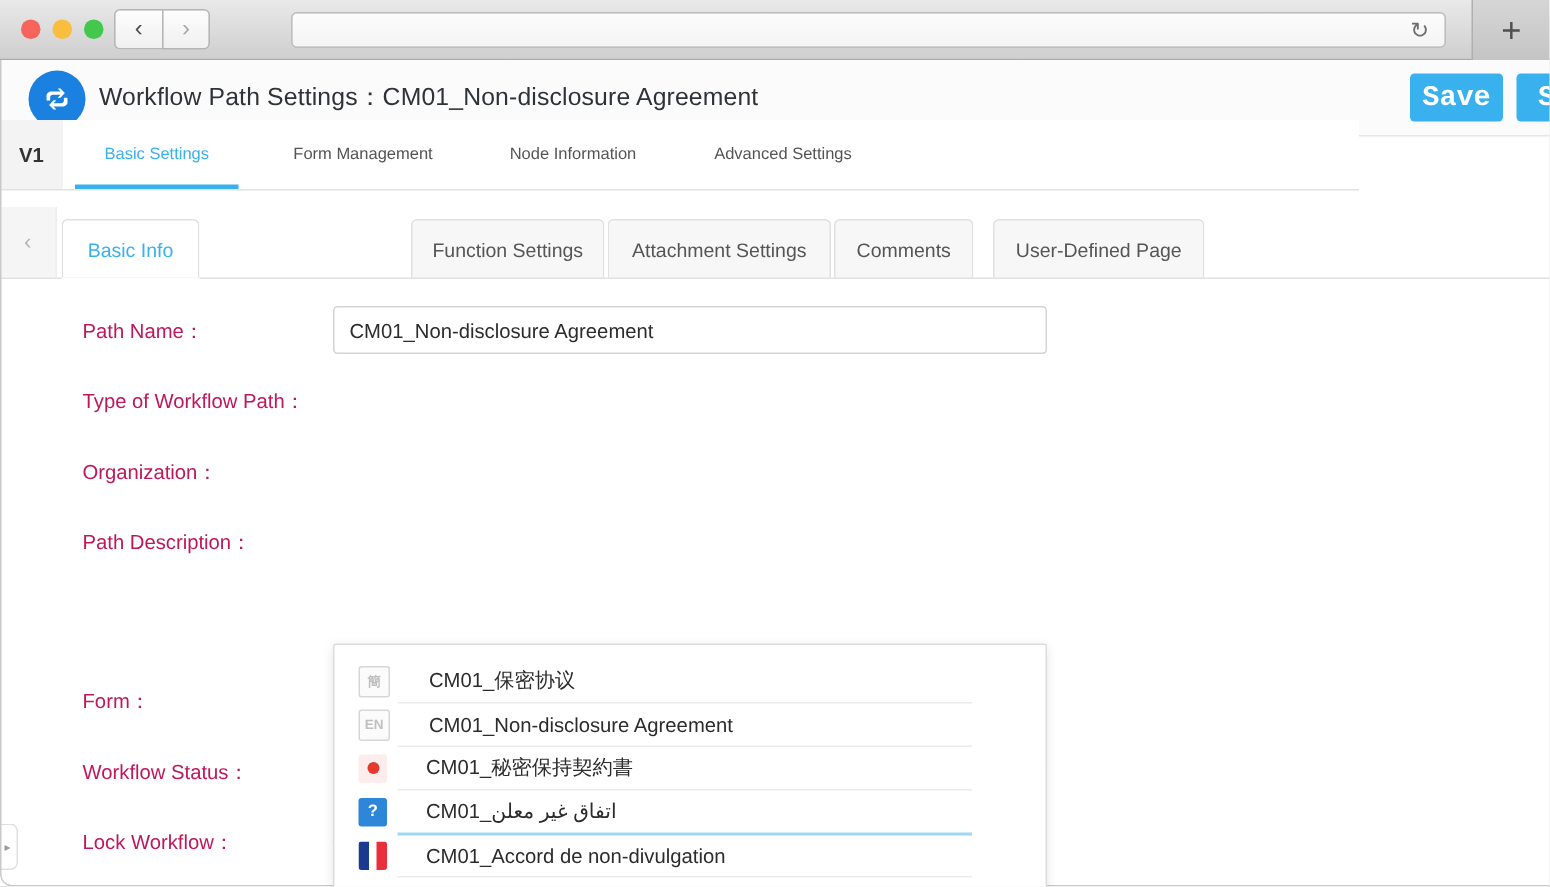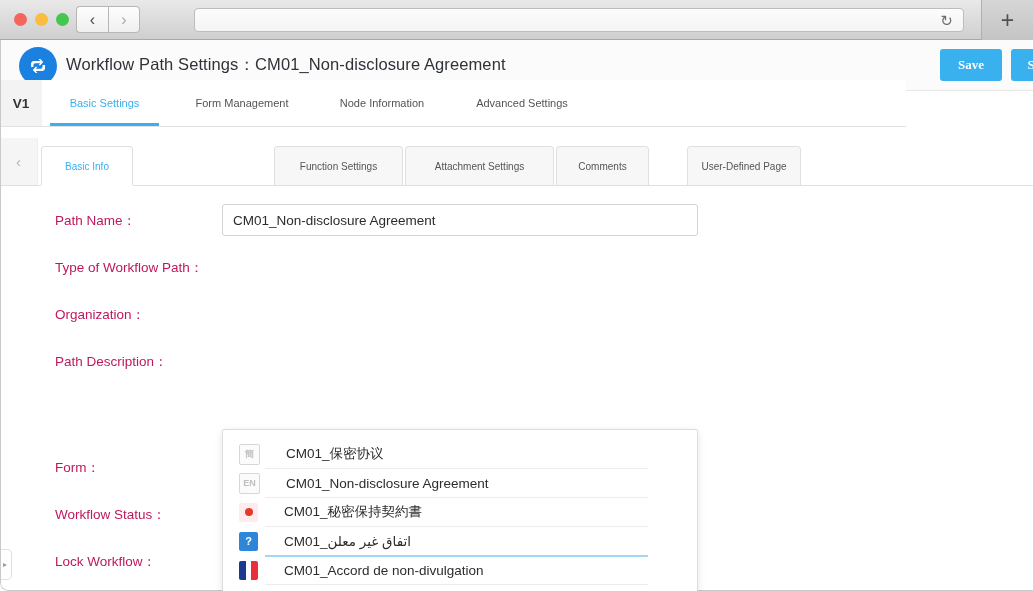--- a/index.html
+++ b/index.html
@@ -62,21 +62,21 @@
     background:#1a81e0;display:flex;align-items:center;justify-content:center;
   }
   .logo svg{width:22px;height:22px;display:block;}
   .apptitle{
     position:absolute;left:66px;top:14px;
     font-size:16.5px;color:#2f3338;letter-spacing:.1px;white-space:nowrap;
   }
   .hdrbtns{position:absolute;right:0;top:9px;display:flex;gap:9px;padding-right:0px;}
   .hdrbtn{
     height:32px;background:#39b1ef;color:#fff;border:none;border-radius:3px;
-    font-size:13px;font-family:Liberation Serif, serif;font-weight:bold;
+    font-size:19px;font-family:Liberation Mono, monospace;font-weight:bold;
     display:flex;align-items:center;justify-content:center;cursor:pointer;
   }
   .hdrbtn.save{width:62px;}
   .hdrbtn.second{width:40px;margin-right:-18px;}
   
   .toptabs{
     position:absolute;left:0;top:80px;width:906px;height:47px;
     background:#fff;border-bottom:1px solid #e2e2e2;box-sizing:border-box;
   }
   .vbadge{
@@ -96,21 +96,21 @@
   .innertabs{position:absolute;left:0;top:138px;width:1033px;height:48px;background:#fff;}
   .tabscrollL{
     position:absolute;left:0;top:0;width:38px;height:47px;background:#f5f5f5;
     display:flex;align-items:center;justify-content:center;color:#b4b4b4;font-size:15px;
     border-right:1px solid #eee;box-sizing:border-box;
   }
   .itab{
     position:absolute;top:8px;height:39px;background:#f7f7f7;border:1px solid #e0e0e0;
     border-bottom:none;border-radius:4px 4px 0 0;
     display:flex;align-items:center;justify-content:center;
-    font-size:10px;color:#555;cursor:pointer;white-space:nowrap;box-sizing:border-box;
+    font-size:13px;color:#555;cursor:pointer;white-space:nowrap;box-sizing:border-box;
   }
   .itab.active{background:#fff;color:#39b1ef;border-color:#e0e0e0;height:40px;}
   .innerline{position:absolute;left:0;top:185px;width:1033px;height:1px;background:#e0e0e0;}
   .innerline .gap{position:absolute;top:0;height:1px;background:#fff;}
   
   .formarea{position:absolute;left:0;top:186px;width:1033px;height:405px;background:#fff;}
   .flabel{
     position:absolute;font-size:13.5px;color:#be185d;white-space:nowrap;
   }
   .finput{
@@ -237,21 +237,21 @@
     <div class="toptab" style="left:317px;width:130px;">Node Information</div>
     <div class="toptab" style="left:452px;width:140px;">Advanced Settings</div>
   </div>
 
   <div class="innertabs">
     <div class="tabscrollL">‹</div>
     <div class="itab active" style="left:41px;width:92px;">Basic Info</div>
     <div class="itab" style="left:274px;width:129px;">Function Settings</div>
     <div class="itab" style="left:405px;width:149px;">Attachment Settings</div>
     <div class="itab" style="left:556px;width:93px;">Comments</div>
-    <div class="itab" style="left:687px;width:114px;">User-Defined Page</div>
+    <div class="itab" style="left:662px;width:141px;">User-Defined Page</div>
   </div>
   <div class="innerline">
     <div class="gap" style="left:41px;width:92px;"></div>
   </div>
 
   <div class="formarea">
 
     <div class="flabel" style="left:55px;top:26px;">Path Name：</div>
     <div class="finput" style="left:222px;top:18px;width:476px;height:32px;">CM01_Non-disclosure Agreement</div>
 

